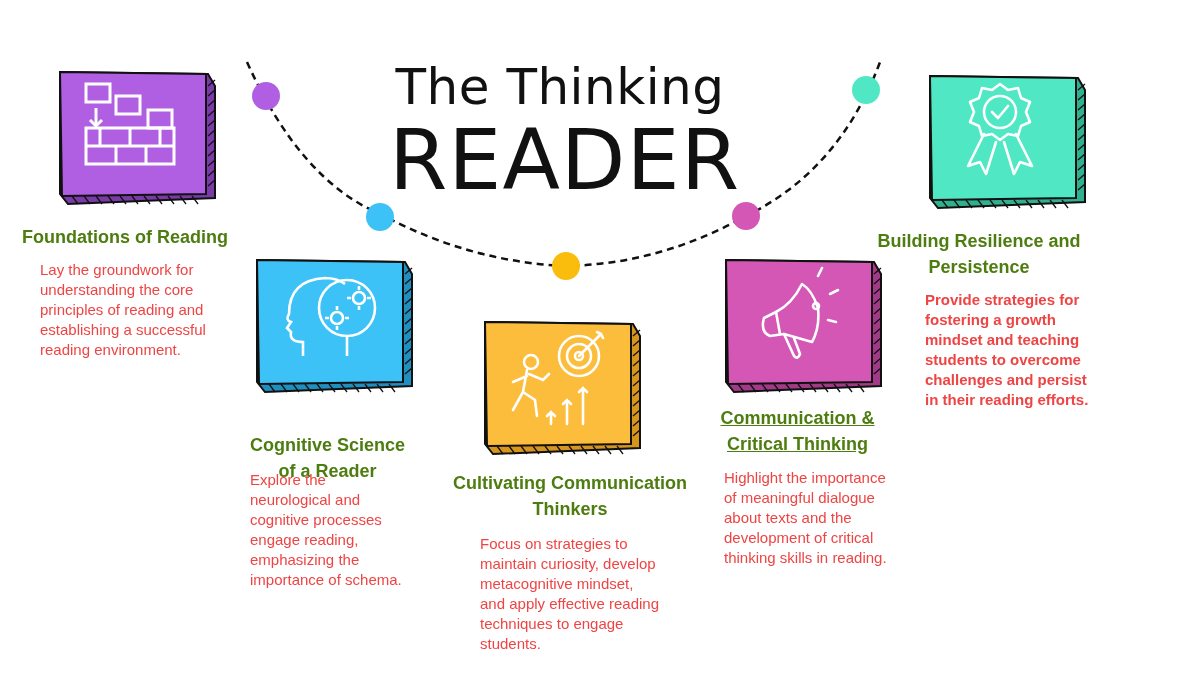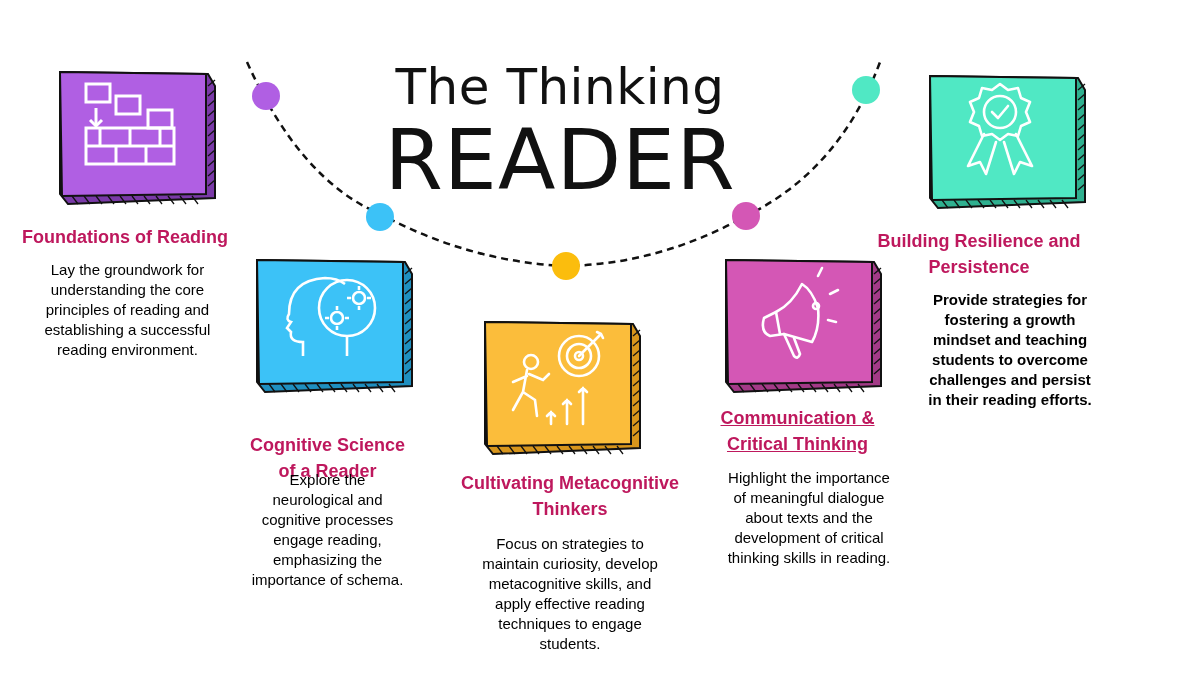--- a/index.html
+++ b/index.html
@@ -1,23 +1,23 @@
 <!DOCTYPE html>
 <html><head>
 <meta charset="utf-8">
 <style>
   html,body{margin:0;padding:0;}
   body{width:1200px;height:700px;background:#ffffff;position:relative;overflow:hidden;font-family:"Liberation Sans","DejaVu Sans",sans-serif;color:#111;}
   #arc{position:absolute;left:0;top:0;width:1200px;height:700px;}
   .title1{position:absolute;left:380px;top:58px;width:360px;text-align:center;font-size:50px;font-weight:400;letter-spacing:0.5px;color:#111;font-family:"DejaVu Sans","Liberation Sans",sans-serif;}
-  .title2{position:absolute;left:380px;top:118px;width:360px;text-align:center;font-size:84px;font-weight:400;letter-spacing:1px;color:#111;line-height:1;font-family:"DejaVu Sans","Liberation Sans",sans-serif;}
+  .title2{position:absolute;left:380px;top:118px;width:360px;text-align:right;font-size:84px;font-weight:400;letter-spacing:1px;color:#111;line-height:1;font-family:"DejaVu Sans","Liberation Sans",sans-serif;}
   .tile{position:absolute;}
   .tile svg{display:block;}
-  .heading{position:absolute;text-align:center;font-weight:700;font-size:18px;line-height:26px;color:#be185d;}
-  .desc{position:absolute;text-align:center;font-size:15px;line-height:20px;color:#000000;}
+  .heading{position:absolute;text-align:center;font-weight:700;font-size:18px;line-height:26px;color:#4d7c0f;}
+  .desc{position:absolute;font-size:15px;line-height:20px;color:#ef4444;}
 </style>
 </head>
 <body>
 
 <svg id="arc" viewBox="0 0 1200 700">
   <path d="M247 62 Q 300 180 380 214 Q 470 262 566 266 Q 660 264 746 216 Q 840 170 880 62" fill="none" stroke="#111" stroke-width="2.5" stroke-dasharray="7 5"></path>
   <circle cx="266" cy="96" r="14" fill="#B05FE3"></circle>
   <circle cx="380" cy="217" r="14" fill="#3CC2F7"></circle>
   <circle cx="566" cy="266" r="14" fill="#FBBD0D"></circle>
   <circle cx="746" cy="216" r="14" fill="#D457B5"></circle>
@@ -149,22 +149,22 @@
       <circle cx="96" cy="36" r="20"></circle>
         <circle cx="96" cy="36" r="12"></circle>
         <circle cx="96" cy="36" r="4"></circle>
       <path d="M96 36 L118 14 M114 12 L118 14 L120 18"></path>
       <path d="M68 104 V92 M64 96 L68 92 L72 96"></path>
       <path d="M84 104 V80 M80 84 L84 80 L88 84"></path>
       <path d="M100 104 V68 M96 72 L100 68 L104 72"></path>
     </g>
   </svg>
 </div>
-<div class="heading" style="left:445px;top:470px;width:250px;">Cultivating Metacognitive Thinkers</div>
-<div class="desc" style="left:480px;top:534px;width:180px;">Focus on strategies to maintain curiosity, develop metacognitive skills, and apply effective reading techniques to engage students.</div>
+<div class="heading" style="left:445px;top:470px;width:250px;">Cultivating Communication Thinkers</div>
+<div class="desc" style="left:480px;top:534px;width:180px;">Focus on strategies to maintain curiosity, develop metacognitive mindset, and apply effective reading techniques to engage students.</div>
 
 <div class="tile" style="left:724px;top:258px;">
   <svg width="160" height="140" viewBox="0 0 160 140">
     <path d="M2 2 L150 4 L157 16 L157 128 L10 134 L2 124 Z" fill="#a33a87" stroke="#111" stroke-width="2"></path>
     <g stroke="#111" stroke-width="1.3">
       <line x1="150" y1="16" x2="157" y2="10"></line>
         <line x1="150" y1="26" x2="157" y2="20"></line>
         <line x1="150" y1="36" x2="157" y2="30"></line>
         <line x1="150" y1="46" x2="157" y2="40"></line>
         <line x1="150" y1="56" x2="157" y2="50"></line>

